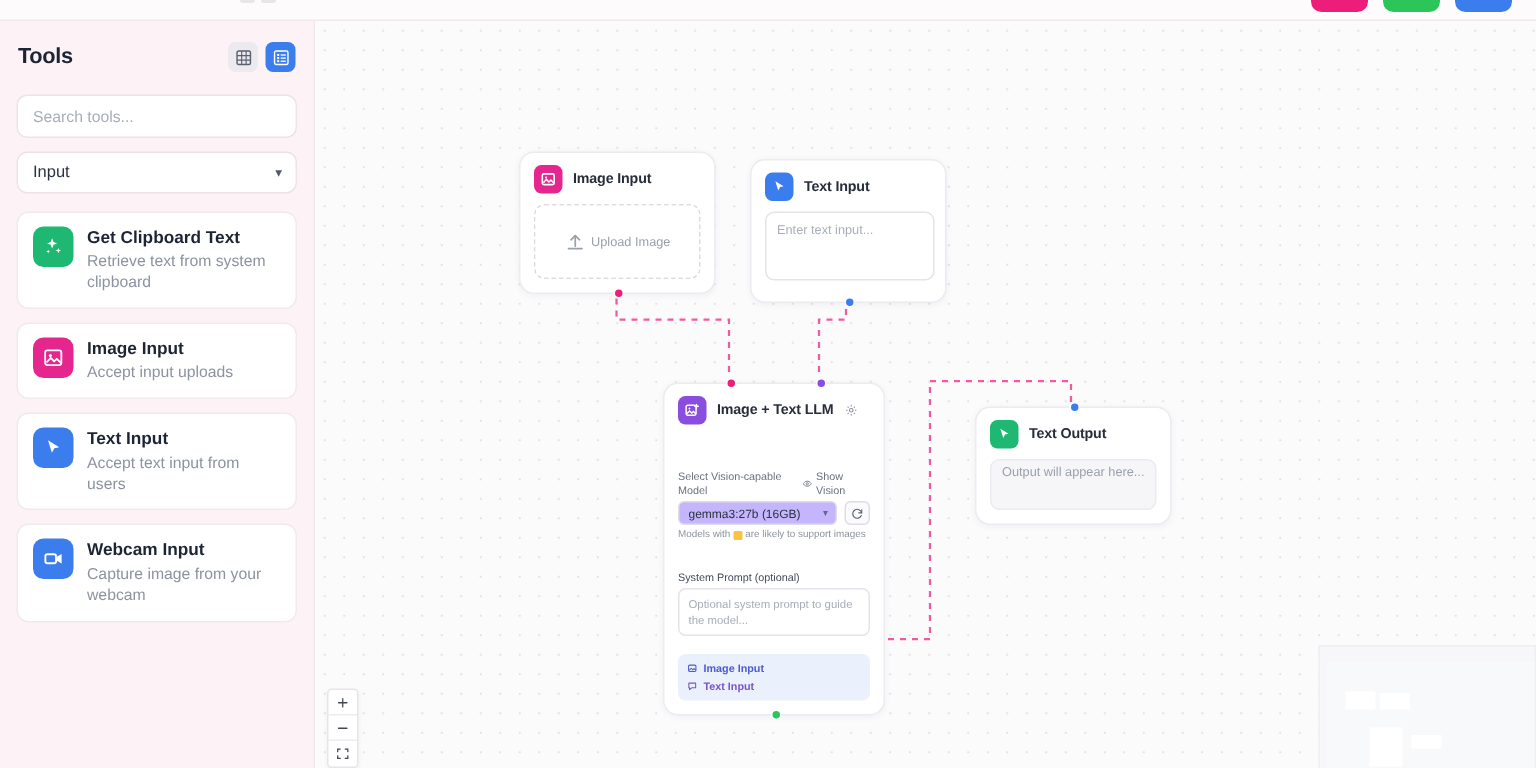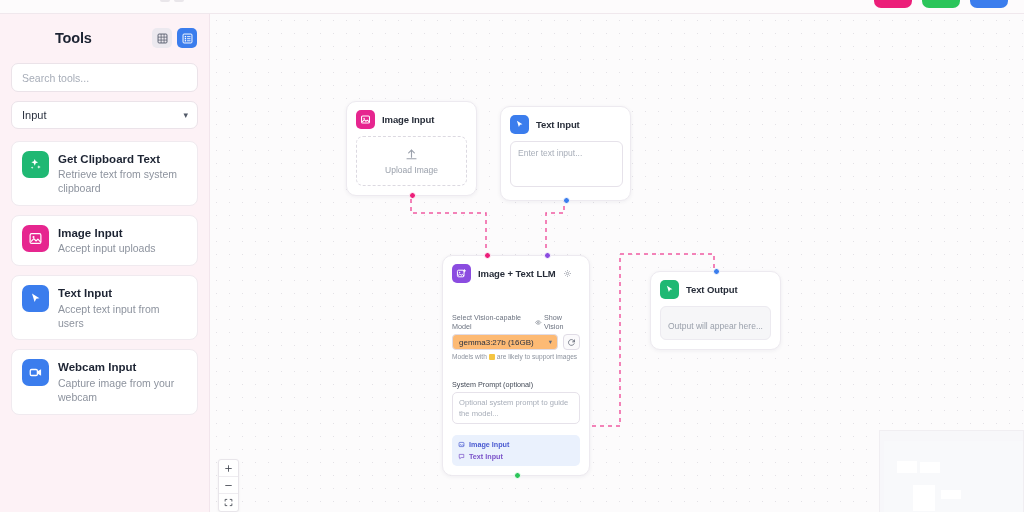--- a/index.html
+++ b/index.html
@@ -36,21 +36,21 @@
     position: absolute; left: 0; top: 14px; width: 210px; height: 498px;
     background: #fdf2f6;
     border-right: 1px solid #f2e5ec;
     padding: 14px 11px 0 11px;
     overflow: hidden;
   }
   .side-head {
     display: flex; align-items: center; justify-content: space-between;
     margin-bottom: 15px; padding: 0 1px;
   }
-  .side-title { font-size: 14.5px; font-weight: bold; color: #1d2433; letter-spacing: -0.2px; margin-left: 43px; }
+  .side-title { font-size: 14.5px; font-weight: bold; color: #1d2433; letter-spacing: -0.2px; }
   .view-toggles { display: flex; gap: 5px; }
   .vt {
     width: 20px; height: 20px; border-radius: 5px;
     display: flex; align-items: center; justify-content: center;
     cursor: pointer;
   }
   .vt-off { background: #ece9ef; }
   .vt-on  { background: #3b7ded; }
 
   .search-box {
@@ -115,21 +115,21 @@
 
   .port {
     position: absolute; width: 7px; height: 7px; border-radius: 50%;
     border: 1.5px solid #fff;
   }
 
   
   .dropzone {
     margin: 7px 9px 9px 9px; height: 50px;
     border: 1.4px dashed #dcd9e1; border-radius: 7px;
-    display: flex; flex-direction: column; align-items: center; justify-content: center;
+    display: flex; flex-direction: row; align-items: center; justify-content: center;
     gap: 3px;
   }
   .dz-label { font-size: 8.5px; color: #9aa0ab; }
 
   
   .ta {
     margin: 7px 9px 9px 9px; height: 46px;
     border: 1px solid #e6e2ea; border-radius: 6px;
     font-size: 8.5px; color: #a8aeb9;
     padding: 6px 7px; background: #fff;
@@ -139,21 +139,21 @@
   .ta::placeholder { color: #a8aeb9; }
 
   
   .llm-body { padding: 6px 9px 9px 9px; }
   .lbl-row { display: flex; align-items: center; justify-content: space-between; margin-bottom: 3px; margin-top: 24px; }
   .lbl { font-size: 7.2px; color: #6c7380; }
   .vision-toggle { display: flex; align-items: center; gap: 2.5px; font-size: 7.2px; color: #6c7380; cursor: pointer; }
   .model-row { display: flex; gap: 5px; align-items: center; }
   .model-sel {
     position: relative; flex: 1; height: 16px;
-    border: 1px solid #e0dce6; border-radius: 4px; background: #fdba74;
+    border: 1px solid #e0dce6; border-radius: 4px; background: #c4b5fd;
     display: flex; align-items: center; padding: 0 0 0 6px;
     font-size: 8px; color: #2b3240; cursor: pointer;
   }
   .model-chev { position: absolute; right: 5px; top: 50%; transform: translateY(-50%); font-size: 6.5px; color: #60687a; }
   .refresh-btn {
     width: 17px; height: 16px; border: 1px solid #e0dce6; border-radius: 4px;
     background: #fbfafc; display: flex; align-items: center; justify-content: center;
     cursor: pointer;
   }
   .hint { font-size: 6.6px; color: #8d939e; margin-top: 3px; display: flex; align-items: center; gap: 2px; flex-wrap: nowrap; }
@@ -170,21 +170,21 @@
     padding: 5px 6px; display: flex; flex-direction: column; gap: 3px;
   }
   .conn-item { display: flex; align-items: center; gap: 4px; font-size: 7.2px; font-weight: bold; }
   .conn-img { color: #4b5bd1; }
   .conn-txt { color: #7b53c9; }
 
   
   .out-box {
     margin: 7px 9px 9px 9px; height: 34px;
     background: #f6f6f8; border: 1px solid #eceaf0; border-radius: 6px;
-    padding: 14px 7px; font-size: 8.5px; color: #9aa0ab;
+    padding: 2px 7px; font-size: 8.5px; color: #9aa0ab;
   }
 
   
   .edges { position: absolute; left: 0; top: 0; width: 814px; height: 498px; pointer-events: none; }
 
   
   .zoomctl {
     position: absolute; left: 8px; bottom: 0px; width: 21px;
     background: #fff; border: 1px solid #e8e5ea; border-radius: 3px;
     box-shadow: 0 1px 3px rgba(0,0,0,0.05);

